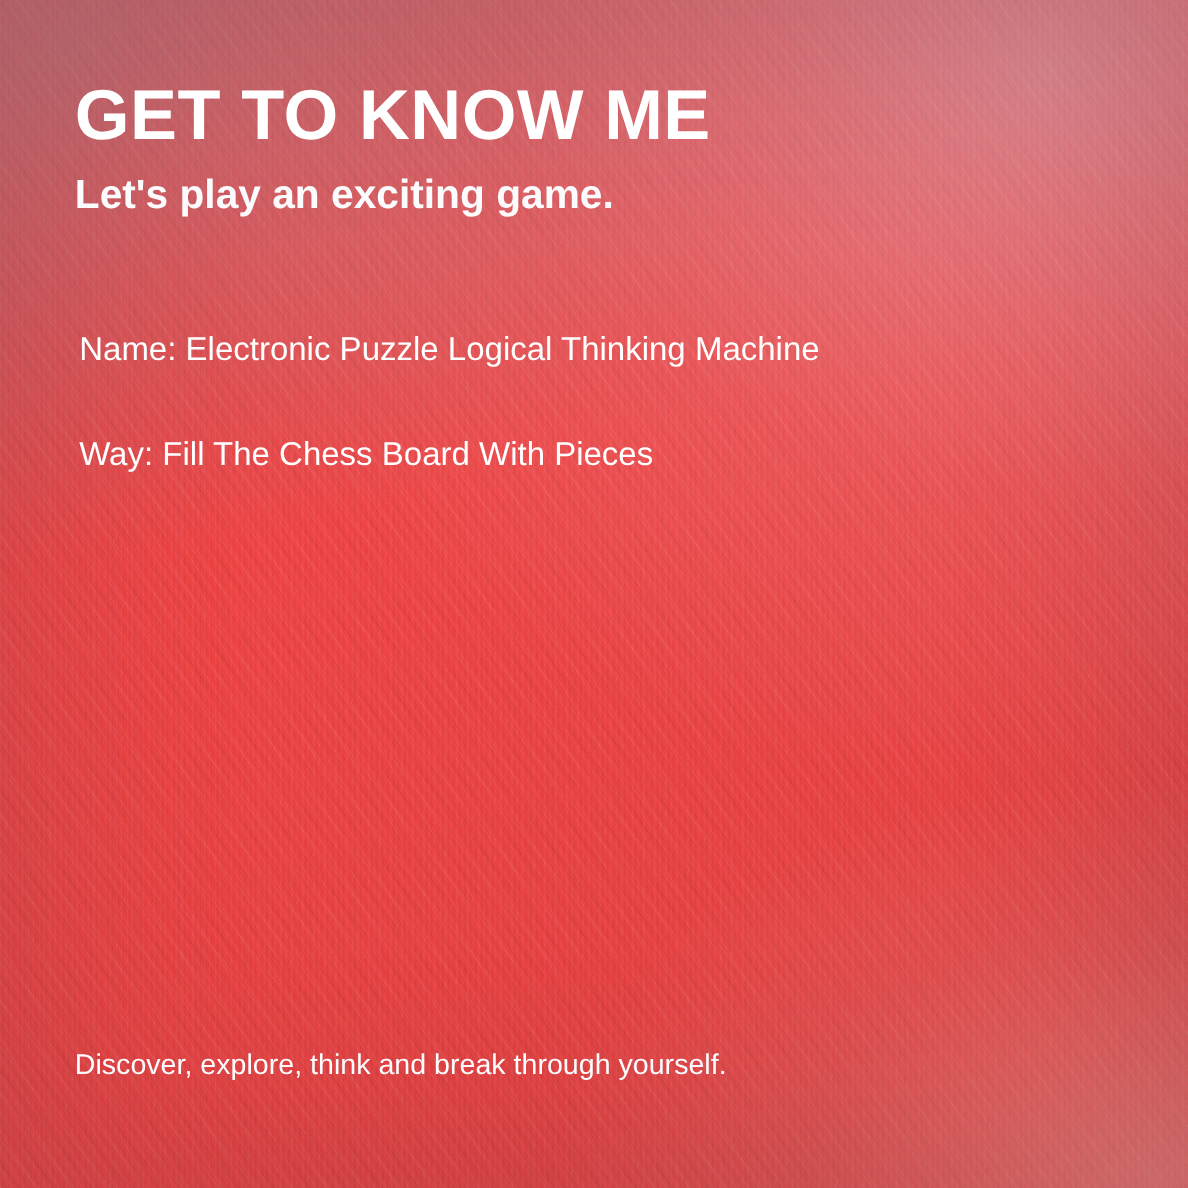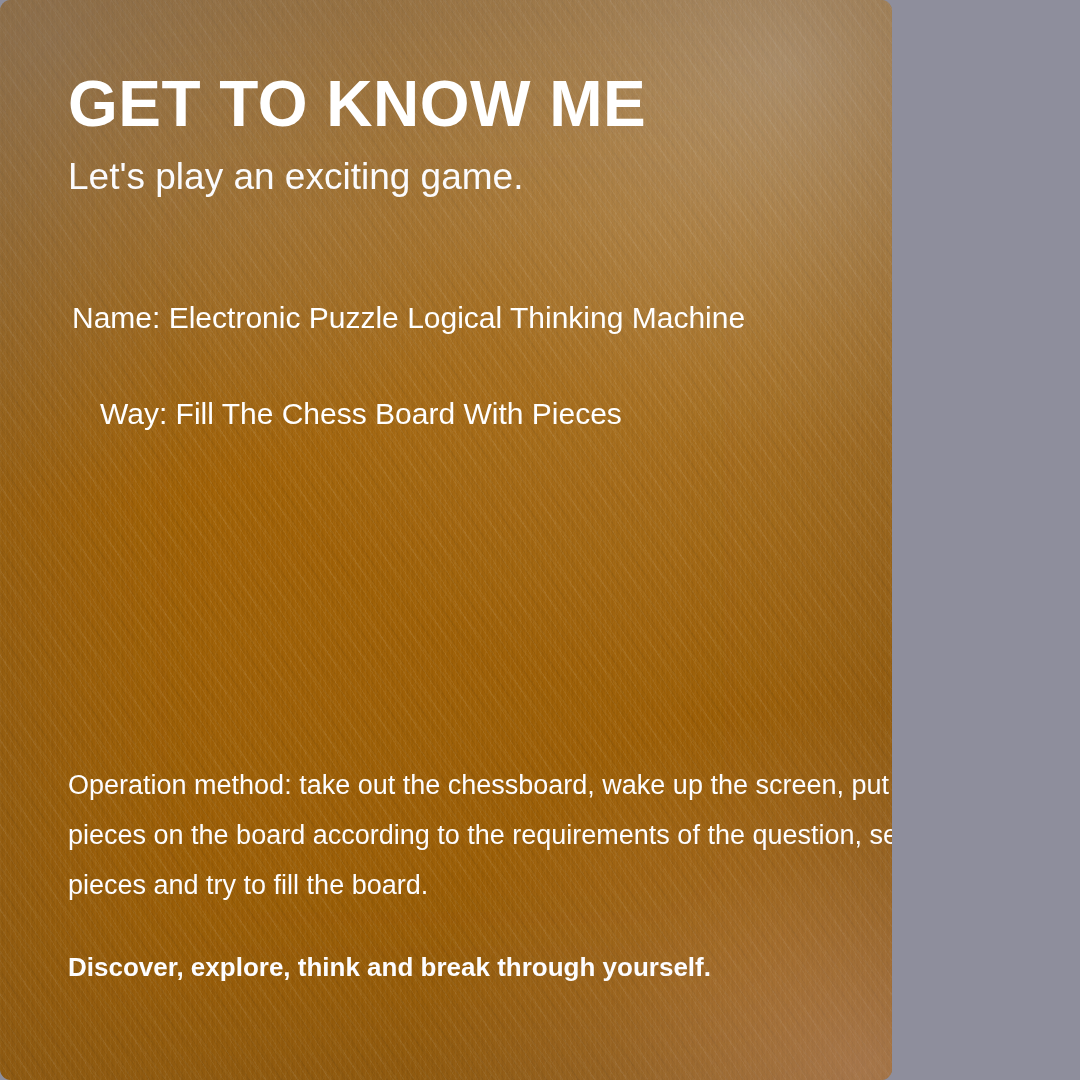--- a/index.html
+++ b/index.html
@@ -6,25 +6,24 @@
     margin: 0;
     padding: 0;
     background: #8e8e9c;
   }
   body {
     font-family: "Liberation Sans", "DejaVu Sans", sans-serif;
   }
 
   #card {
     position: relative;
-    width: 892px;
+    width: 1080px;
     height: 1080px;
     overflow: hidden;
-    background-color: #a16207;
-    border-radius: 11px;
+    background-color: #ef4444;
   }
 
   
   .tex {
     position: absolute;
     inset: 0;
     pointer-events: none;
   }
   .tex-diag1 {
     background-image: repeating-linear-gradient(
@@ -102,60 +101,60 @@
     letter-spacing: 0.5px;
     color: #ffffff;
     line-height: 1.0;
     white-space: nowrap;
   }
   .subtitle {
     position: absolute;
     left: 68px;
     top: 157px;
     font-size: 37px;
-    font-weight: 400;
+    font-weight: 700;
     color: #fbfbfd;
     line-height: 1.1;
     white-space: nowrap;
   }
 
   .specs {
     position: absolute;
     left: 72px;
     top: 303px;
     width: 960px;
   }
   .spec-line {
     font-size: 30px;
     font-weight: 300;
     color: #ffffff;
     line-height: 1.0;
     margin-bottom: 66px;
     white-space: nowrap;
   }
-  .spec-line:last-child { margin-bottom: 0; margin-left: 28px; }
+  .spec-line:last-child { margin-bottom: 0; }
 
   .operation {
     position: absolute;
     left: 68px;
     top: 760px;
     width: 950px;
     font-size: 27px;
     font-weight: 300;
     color: #fdfdff;
     line-height: 50px;
   }
 
   .tagline {
     position: absolute;
     left: 68px;
     top: 952px;
     width: 950px;
     font-size: 26px;
-    font-weight: 700;
+    font-weight: 400;
     color: #fdfdff;
     line-height: 1.2;
     white-space: nowrap;
   }
 </style>
 </head>
 <body>
 
 <div id="card">
 
@@ -170,18 +169,17 @@
 
     <div class="headline">GET TO KNOW ME</div>
 
     <div class="subtitle">Let's play an exciting game.</div>
 
     <div class="specs">
       <div class="spec-line">Name: Electronic Puzzle Logical Thinking Machine</div>
       <div class="spec-line">Way: Fill The Chess Board With Pieces</div>
     </div>
 
-    <div class="operation">Operation method: take out the chessboard, wake up the screen, put the pieces on the board according to the requirements of the question, select the pieces and try to fill the board.</div>
 
     <div class="tagline">Discover, explore, think and break through yourself.</div>
 
   </div>
 </div>
 
 </body></html>

